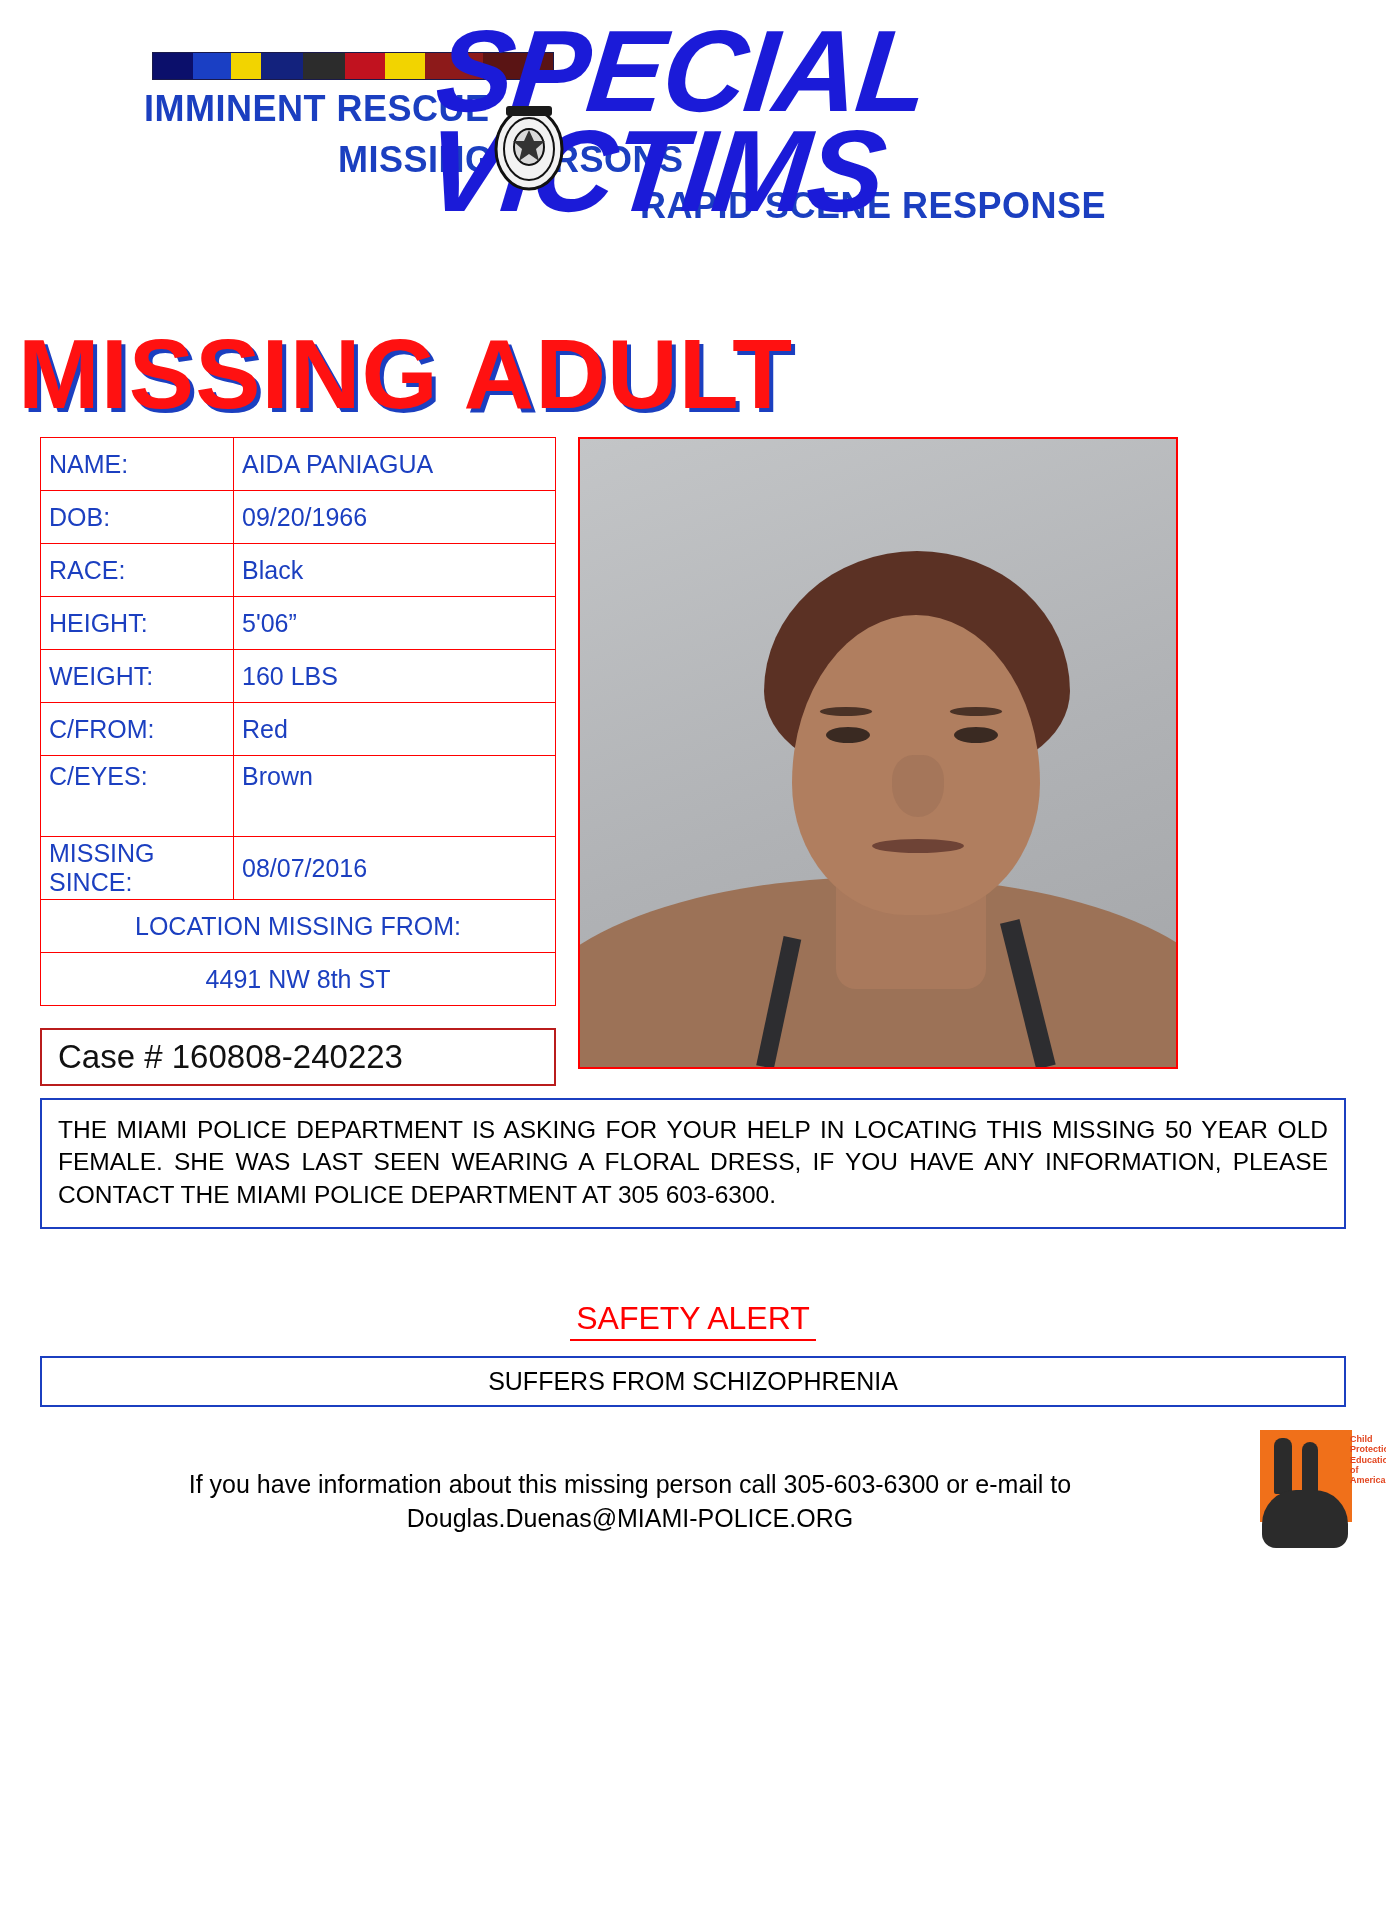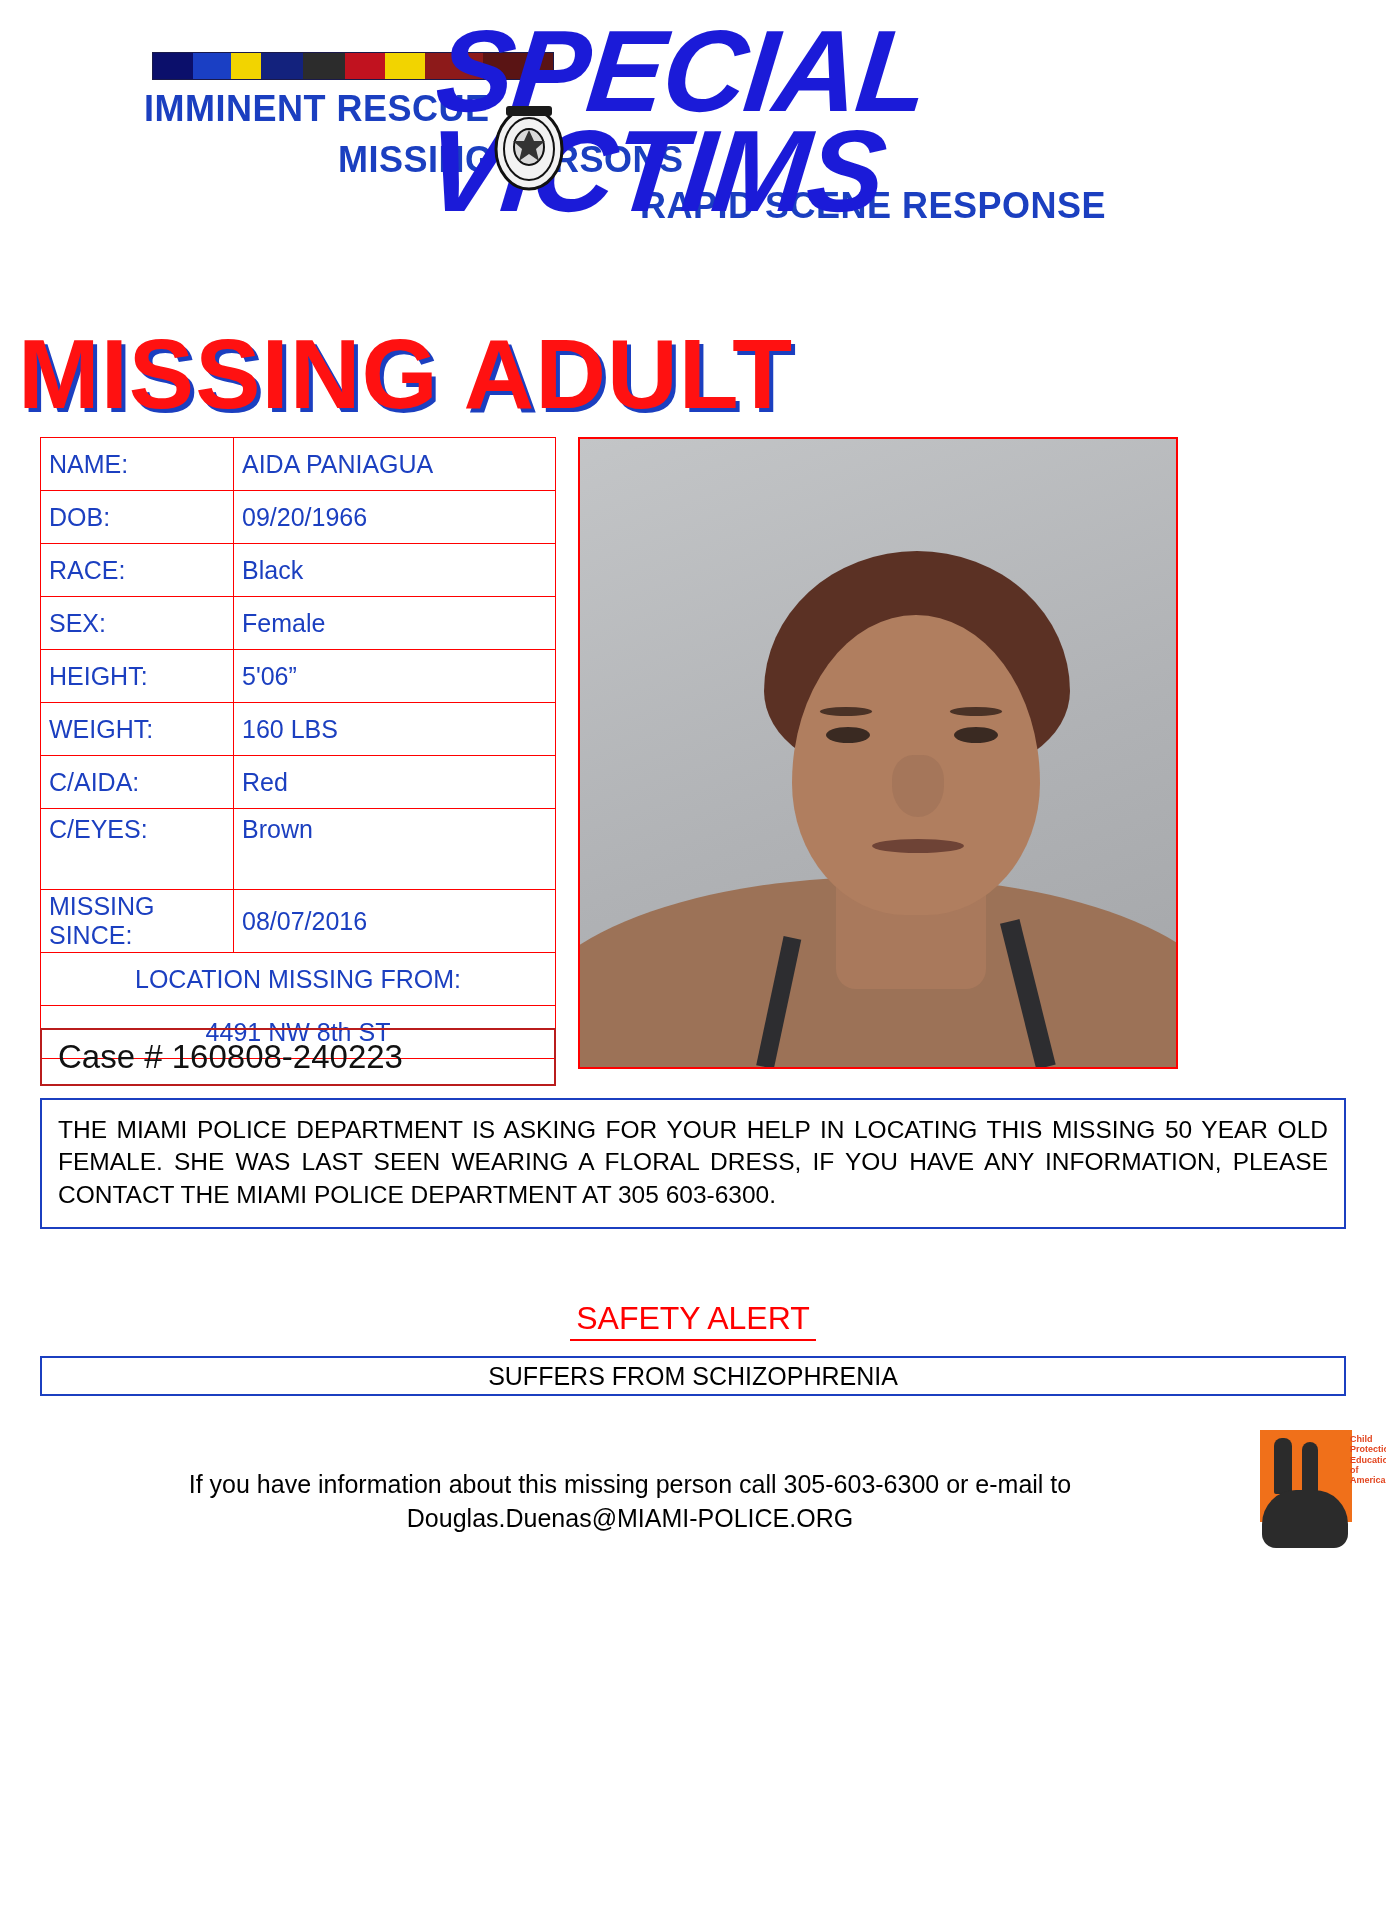--- a/index.html
+++ b/index.html
@@ -218,21 +218,21 @@
     color: #ff0000;
     font-size: 32px;
     border-bottom: 2px solid #ff0000;
     padding: 0 6px 3px 6px;
   }
   .safety-box {
     position: absolute;
     left: 40px;
     top: 1356px;
     width: 1306px;
-    height: 40px;
+    height: 51px;
     border: 2px solid #1b3fc0;
     box-sizing: border-box;
     display: flex;
     align-items: center;
     justify-content: center;
     font-size: 25px;
     color: #000000;
   }
 
   
@@ -311,33 +311,29 @@
     </tr>
     <tr>
       <td class="info-label">DOB:</td>
       <td class="info-value">09/20/1966</td>
     </tr>
     <tr>
       <td class="info-label">RACE:</td>
       <td class="info-value">Black</td>
     </tr>
     <tr>
-      <td class="info-label">SEX:</td>
-      <td class="info-value">Female</td>
-    </tr>
-    <tr>
       <td class="info-label">HEIGHT:</td>
       <td class="info-value">5'06”</td>
     </tr>
     <tr>
       <td class="info-label">WEIGHT:</td>
       <td class="info-value">160 LBS</td>
     </tr>
     <tr>
-      <td class="info-label">C/AIDA:</td>
+      <td class="info-label">C/FROM:</td>
       <td class="info-value">Red</td>
     </tr>
     <tr class="tall">
       <td class="info-label">C/EYES:</td>
       <td class="info-value">Brown</td>
     </tr>
     <tr>
       <td class="info-label ms-label">MISSING SINCE:</td>
       <td class="info-value">08/07/2016</td>
     </tr>

